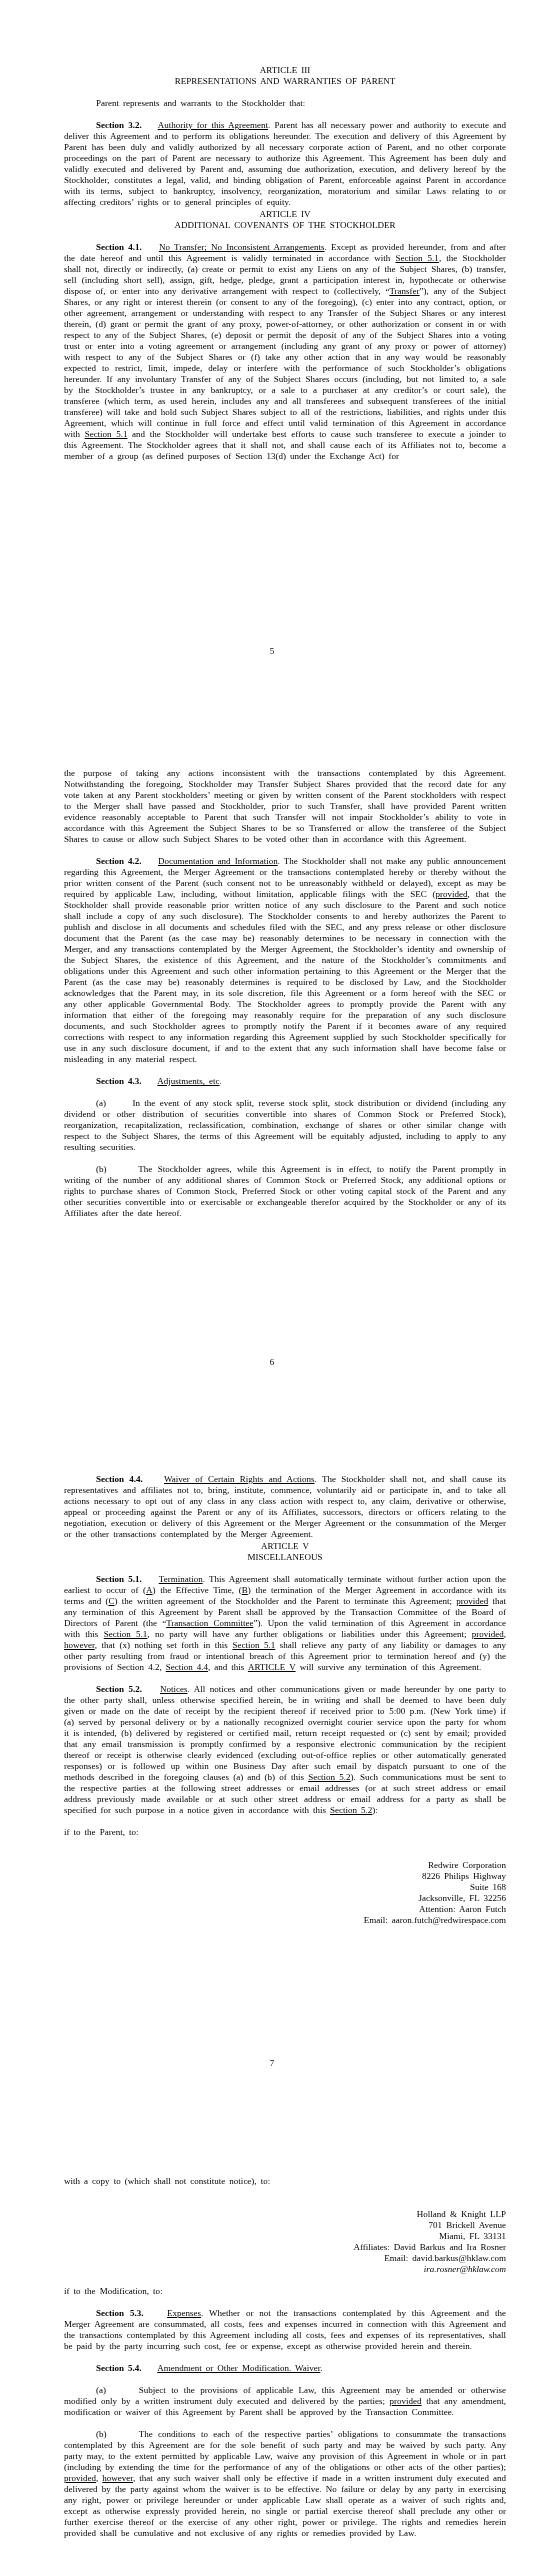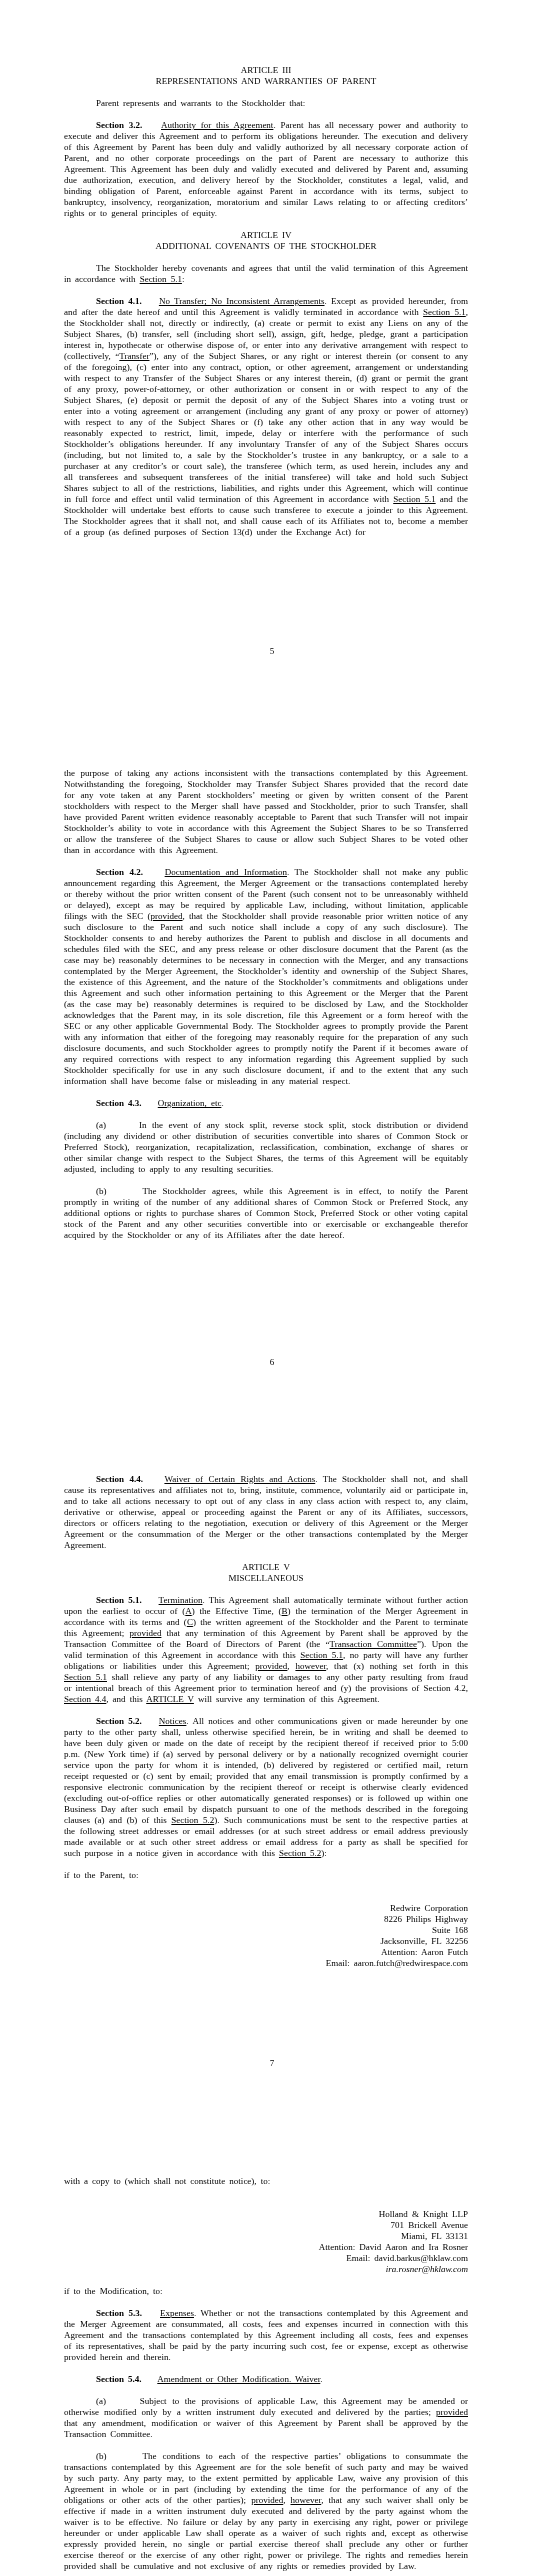--- a/index.html
+++ b/index.html
@@ -13,31 +13,31 @@
     color: #000000;
     font-family: "Liberation Serif", "DejaVu Serif", serif;
     font-size: 9px;
     line-height: 11px;
     word-spacing: 1.8px;
   }
   .page {
     position: relative;
     box-sizing: border-box;
     padding-left: 64px;
-    padding-right: 76px;
+    padding-right: 38px;
     overflow: hidden;
   }
   .page-5 { height: 709px; padding-top: 65px; }
   .page-6 { height: 707px; padding-top: 59px; }
   .page-7 { height: 702px; padding-top: 58px; }
   .page-8 { height: 696px; padding-top: 58px; }
 
   .heading {
     text-align: center;
-    margin-top: 11px;
+    margin-top: 1px;
   }
   .para {
     margin: 11px 0 0 0;
     text-align: justify;
     text-indent: 32px;
   }
   .noindent { text-indent: 0; }
   .page > :first-child { margin-top: 0; }
 
   .addr {
@@ -66,29 +66,28 @@
     <div class="heading">
       <div>ARTICLE III</div>
       <div>REPRESENTATIONS AND WARRANTIES OF PARENT</div>
     </div>
     <p class="para">Parent represents and warrants to the Stockholder that:</p>
     <p class="para"><b>Section 3.2.</b>&nbsp;&nbsp;&nbsp; <u>Authority for this Agreement</u>. Parent has all necessary power and authority to execute and deliver this Agreement and to perform its obligations hereunder. The execution and delivery of this Agreement by Parent has been duly and validly authorized by all necessary corporate action of Parent, and no other corporate proceedings on the part of Parent are necessary to authorize this Agreement. This Agreement has been duly and validly executed and delivered by Parent and, assuming due authorization, execution, and delivery hereof by the Stockholder, constitutes a legal, valid, and binding obligation of Parent, enforceable against Parent in accordance with its terms, subject to bankruptcy, insolvency, reorganization, moratorium and similar Laws relating to or affecting creditors’ rights or to general principles of equity.</p>
     <div class="heading">
       <div>ARTICLE IV</div>
       <div>ADDITIONAL COVENANTS OF THE STOCKHOLDER</div>
     </div>
-    <p class="para">The Stockholder hereby covenants and agrees that until the valid termination of this Agreement in accordance with <u>Section 5.1</u>:</p>
     <p class="para"><b>Section 4.1.</b>&nbsp;&nbsp;&nbsp; <u>No Transfer; No Inconsistent Arrangements</u>. Except as provided hereunder, from and after the date hereof and until this Agreement is validly terminated in accordance with <u>Section 5.1</u>, the Stockholder shall not, directly or indirectly, (a) create or permit to exist any Liens on any of the Subject Shares, (b) transfer, sell (including short sell), assign, gift, hedge, pledge, grant a participation interest in, hypothecate or otherwise dispose of, or enter into any derivative arrangement with respect to (collectively, “<u>Transfer</u>”), any of the Subject Shares, or any right or interest therein (or consent to any of the foregoing), (c) enter into any contract, option, or other agreement, arrangement or understanding with respect to any Transfer of the Subject Shares or any interest therein, (d) grant or permit the grant of any proxy, power-of-attorney, or other authorization or consent in or with respect to any of the Subject Shares, (e) deposit or permit the deposit of any of the Subject Shares into a voting trust or enter into a voting agreement or arrangement (including any grant of any proxy or power of attorney) with respect to any of the Subject Shares or (f) take any other action that in any way would be reasonably expected to restrict, limit, impede, delay or interfere with the performance of such Stockholder’s obligations hereunder. If any involuntary Transfer of any of the Subject Shares occurs (including, but not limited to, a sale by the Stockholder’s trustee in any bankruptcy, or a sale to a purchaser at any creditor’s or court sale), the transferee (which term, as used herein, includes any and all transferees and subsequent transferees of the initial transferee) will take and hold such Subject Shares subject to all of the restrictions, liabilities, and rights under this Agreement, which will continue in full force and effect until valid termination of this Agreement in accordance with <u>Section 5.1</u> and the Stockholder will undertake best efforts to cause such transferee to execute a joinder to this Agreement. The Stockholder agrees that it shall not, and shall cause each of its Affiliates not to, become a member of a group (as defined purposes of Section 13(d) under the Exchange Act) for</p>
     <div class="pagenum">5</div>
   </div>
 
   <div class="page page-6">
     <p class="para noindent">the purpose of taking any actions inconsistent with the transactions contemplated by this Agreement. Notwithstanding the foregoing, Stockholder may Transfer Subject Shares provided that the record date for any vote taken at any Parent stockholders’ meeting or given by written consent of the Parent stockholders with respect to the Merger shall have passed and Stockholder, prior to such Transfer, shall have provided Parent written evidence reasonably acceptable to Parent that such Transfer will not impair Stockholder’s ability to vote in accordance with this Agreement the Subject Shares to be so Transferred or allow the transferee of the Subject Shares to cause or allow such Subject Shares to be voted other than in accordance with this Agreement.</p>
     <p class="para"><b>Section 4.2.</b>&nbsp;&nbsp;&nbsp; <u>Documentation and Information</u>. The Stockholder shall not make any public announcement regarding this Agreement, the Merger Agreement or the transactions contemplated hereby or thereby without the prior written consent of the Parent (such consent not to be unreasonably withheld or delayed), except as may be required by applicable Law, including, without limitation, applicable filings with the SEC (<u>provided</u>, that the Stockholder shall provide reasonable prior written notice of any such disclosure to the Parent and such notice shall include a copy of any such disclosure). The Stockholder consents to and hereby authorizes the Parent to publish and disclose in all documents and schedules filed with the SEC, and any press release or other disclosure document that the Parent (as the case may be) reasonably determines to be necessary in connection with the Merger, and any transactions contemplated by the Merger Agreement, the Stockholder’s identity and ownership of the Subject Shares, the existence of this Agreement, and the nature of the Stockholder’s commitments and obligations under this Agreement and such other information pertaining to this Agreement or the Merger that the Parent (as the case may be) reasonably determines is required to be disclosed by Law, and the Stockholder acknowledges that the Parent may, in its sole discretion, file this Agreement or a form hereof with the SEC or any other applicable Governmental Body. The Stockholder agrees to promptly provide the Parent with any information that either of the foregoing may reasonably require for the preparation of any such disclosure documents, and such Stockholder agrees to promptly notify the Parent if it becomes aware of any required corrections with respect to any information regarding this Agreement supplied by such Stockholder specifically for use in any such disclosure document, if and to the extent that any such information shall have become false or misleading in any material respect.</p>
-    <p class="para"><b>Section 4.3.</b>&nbsp;&nbsp;&nbsp; <u>Organization, etc</u>.</p>
+    <p class="para"><b>Section 4.3.</b>&nbsp;&nbsp;&nbsp; <u>Adjustments, etc</u>.</p>
     <p class="para">(a)&nbsp;&nbsp;&nbsp;&nbsp;&nbsp;&nbsp;In the event of any stock split, reverse stock split, stock distribution or dividend (including any dividend or other distribution of securities convertible into shares of Common Stock or Preferred Stock), reorganization, recapitalization, reclassification, combination, exchange of shares or other similar change with respect to the Subject Shares, the terms of this Agreement will be equitably adjusted, including to apply to any resulting securities.</p>
     <p class="para">(b)&nbsp;&nbsp;&nbsp;&nbsp;&nbsp;&nbsp;The Stockholder agrees, while this Agreement is in effect, to notify the Parent promptly in writing of the number of any additional shares of Common Stock or Preferred Stock, any additional options or rights to purchase shares of Common Stock, Preferred Stock or other voting capital stock of the Parent and any other securities convertible into or exercisable or exchangeable therefor acquired by the Stockholder or any of its Affiliates after the date hereof.</p>
     <div class="pagenum">6</div>
   </div>
 
   <div class="page page-7">
     <p class="para"><b>Section 4.4.</b>&nbsp;&nbsp;&nbsp; <u>Waiver of Certain Rights and Actions</u>. The Stockholder shall not, and shall cause its representatives and affiliates not to, bring, institute, commence, voluntarily aid or participate in, and to take all actions necessary to opt out of any class in any class action with respect to, any claim, derivative or otherwise, appeal or proceeding against the Parent or any of its Affiliates, successors, directors or officers relating to the negotiation, execution or delivery of this Agreement or the Merger Agreement or the consummation of the Merger or the other transactions contemplated by the Merger Agreement.</p>
     <div class="heading">
       <div>ARTICLE V</div>
       <div>MISCELLANEOUS</div>
@@ -106,21 +105,21 @@
     </div>
     <div class="pagenum">7</div>
   </div>
 
   <div class="page page-8">
     <p class="para noindent">with a copy to (which shall not constitute notice), to:</p>
     <div class="addr">
       <div>Holland &amp; Knight LLP</div>
       <div>701 Brickell Avenue</div>
       <div>Miami, FL 33131</div>
-      <div>Attention: David Aaron and Ira Rosner</div>
+      <div>Affiliates: David Barkus and Ira Rosner</div>
       <div>Email: david.barkus@hklaw.com</div>
       <div class="indent2">ira.rosner@hklaw.com</div>
     </div>
     <p class="para noindent">if to the Modification, to:</p>
     <p class="para"><b>Section 5.3.</b>&nbsp;&nbsp;&nbsp; <u>Expenses</u>. Whether or not the transactions contemplated by this Agreement and the Merger Agreement are consummated, all costs, fees and expenses incurred in connection with this Agreement and the transactions contemplated by this Agreement including all costs, fees and expenses of its representatives, shall be paid by the party incurring such cost, fee or expense, except as otherwise provided herein and therein.</p>
     <p class="para"><b>Section 5.4.</b>&nbsp;&nbsp;&nbsp; <u>Amendment or Other Modification. Waiver</u>.</p>
     <p class="para">(a)&nbsp;&nbsp;&nbsp;&nbsp;&nbsp;&nbsp;Subject to the provisions of applicable Law, this Agreement may be amended or otherwise modified only by a written instrument duly executed and delivered by the parties; <u>provided</u> that any amendment, modification or waiver of this Agreement by Parent shall be approved by the Transaction Committee.</p>
     <p class="para">(b)&nbsp;&nbsp;&nbsp;&nbsp;&nbsp;&nbsp;The conditions to each of the respective parties’ obligations to consummate the transactions contemplated by this Agreement are for the sole benefit of such party and may be waived by such party. Any party may, to the extent permitted by applicable Law, waive any provision of this Agreement in whole or in part (including by extending the time for the performance of any of the obligations or other acts of the other parties); <u>provided</u>, <u>however</u>, that any such waiver shall only be effective if made in a written instrument duly executed and delivered by the party against whom the waiver is to be effective. No failure or delay by any party in exercising any right, power or privilege hereunder or under applicable Law shall operate as a waiver of such rights and, except as otherwise expressly provided herein, no single or partial exercise thereof shall preclude any other or further exercise thereof or the exercise of any other right, power or privilege. The rights and remedies herein provided shall be cumulative and not exclusive of any rights or remedies provided by Law.</p>
 
   </div>

